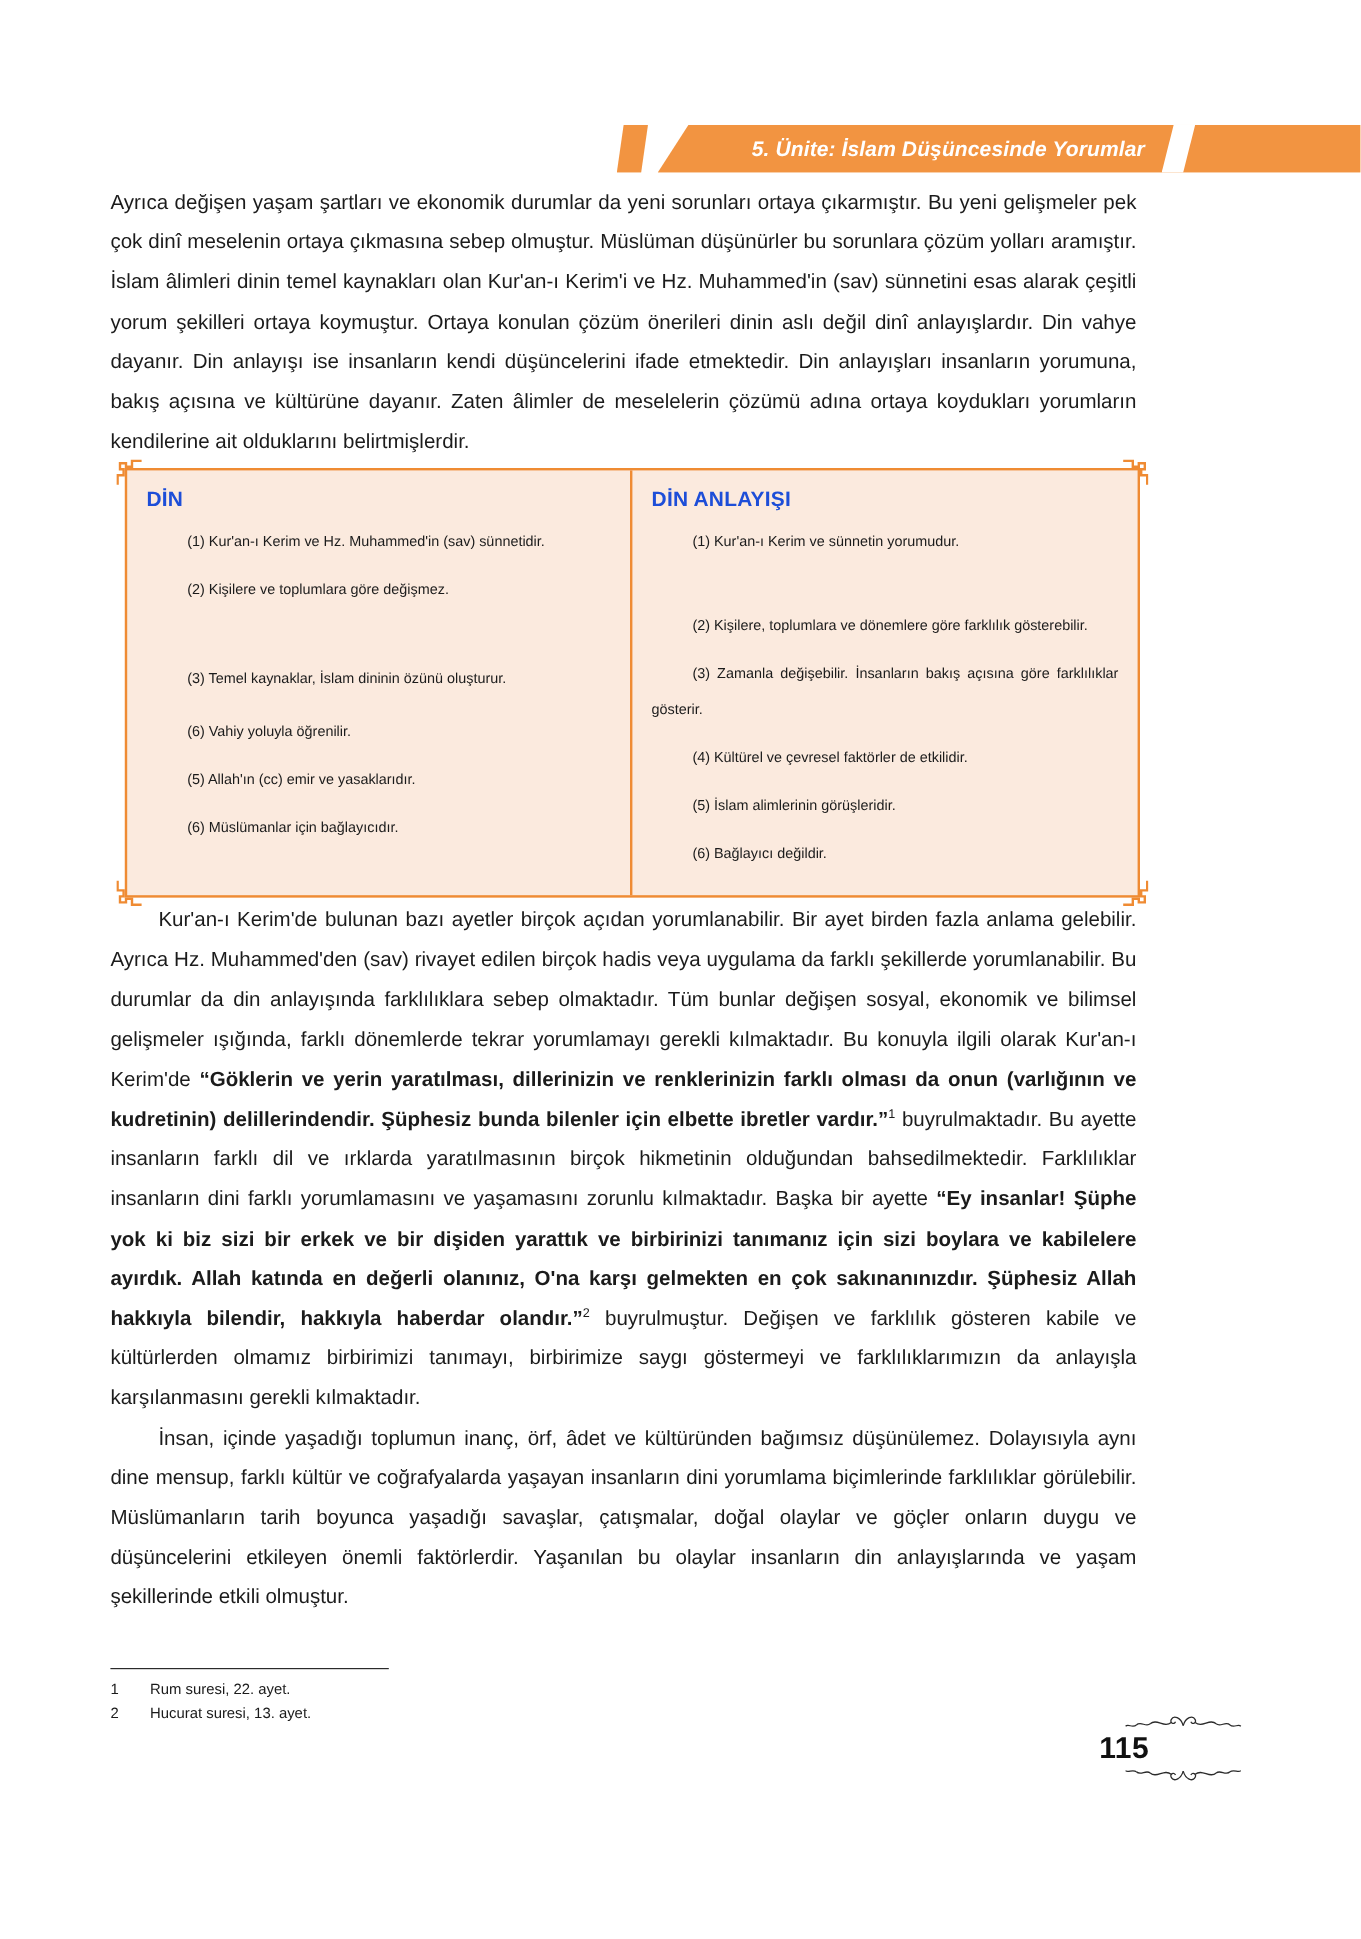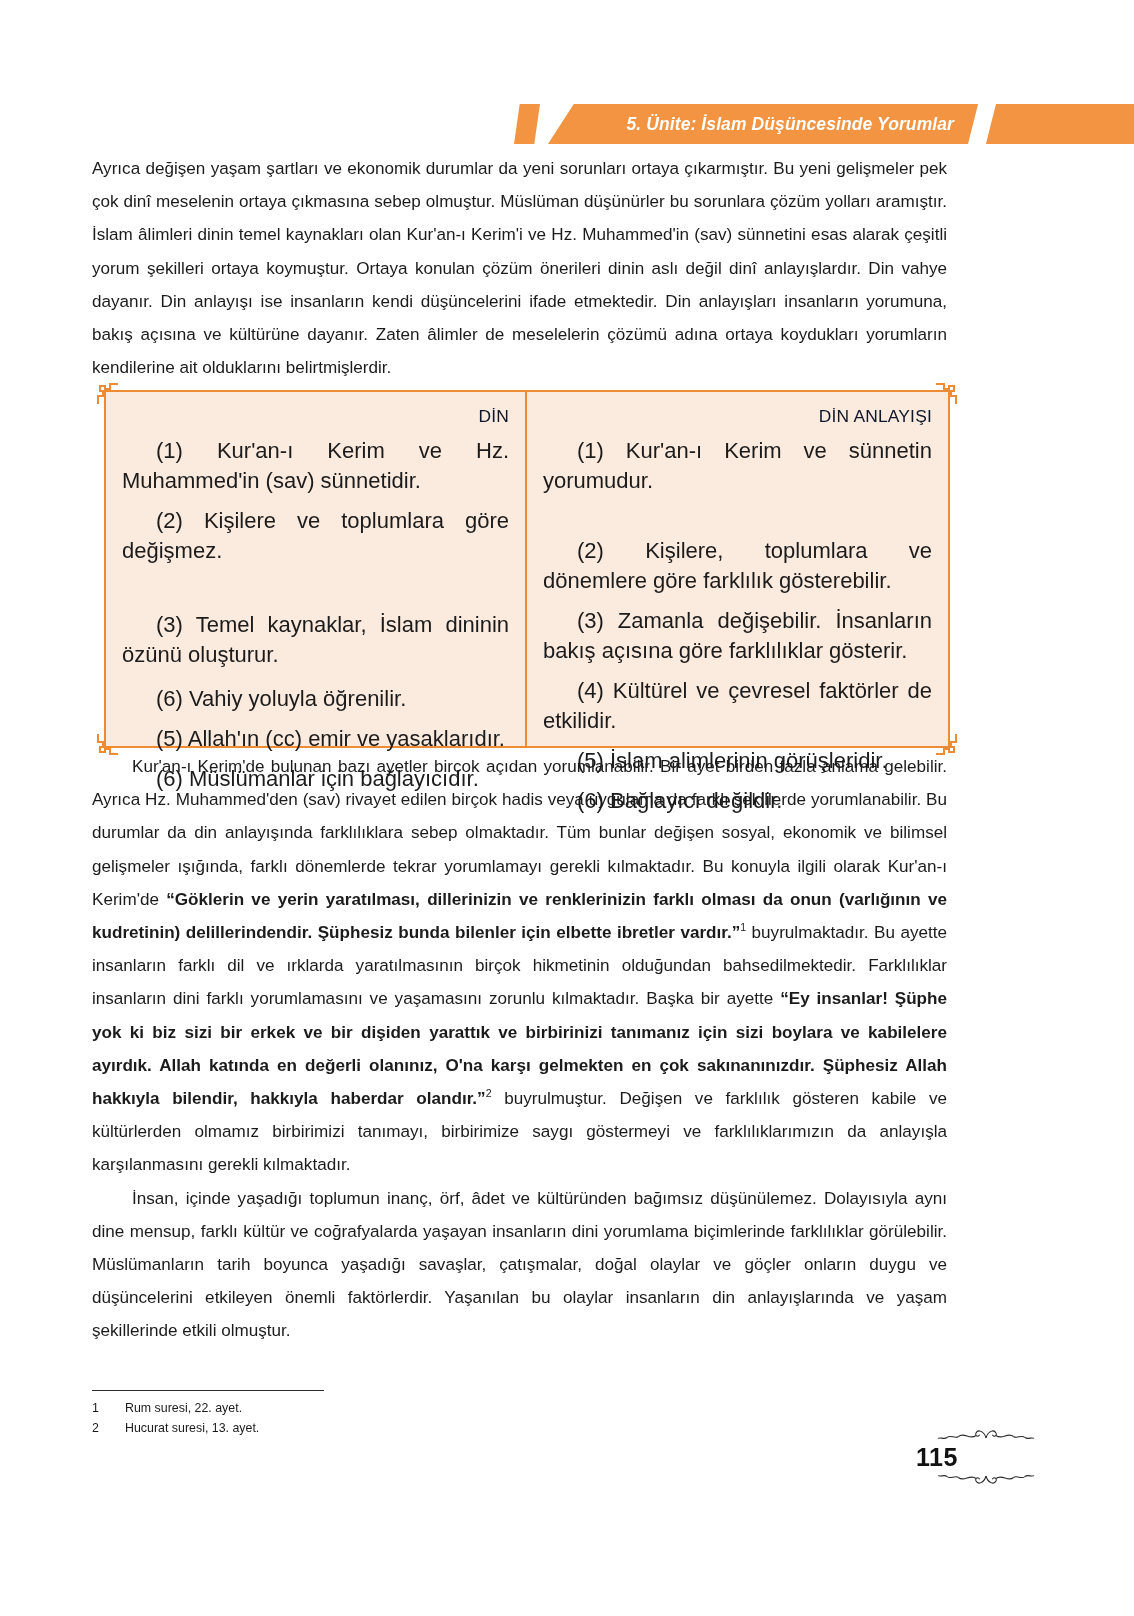--- a/index.html
+++ b/index.html
@@ -118,29 +118,29 @@
     display: flex;
   }
   .tcol {
     flex: 1 1 50%;
     padding: 14px 16px 10px 16px;
     position: relative;
   }
   .tcol.left { border-right: 2.4px solid #ef8b33; }
 
   .tcol-head {
-    text-align: right;
+    text-align: left;
     font-size: 17.4px;
-    font-weight: normal;
-    color: #0f172a;
+    font-weight: bold;
+    color: #1d4ed8;
     margin-bottom: 9px;
     letter-spacing: 0.2px;
   }
   .titem {
-    font-size: 22px;
+    font-size: 12px;
     line-height: 30px;
     text-indent: 34px;
     color: #1b1b1b;
     text-align: justify;
     text-justify: inter-word;
   }
   .tcol.left .titem { margin-bottom: 10px; }
   .tcol.right .titem { margin-bottom: 10px; }
   .tcol.left .titem:nth-child(3) { margin-bottom: 44px; }
   .tcol.left .titem:nth-child(4) { margin-bottom: 14px; }

